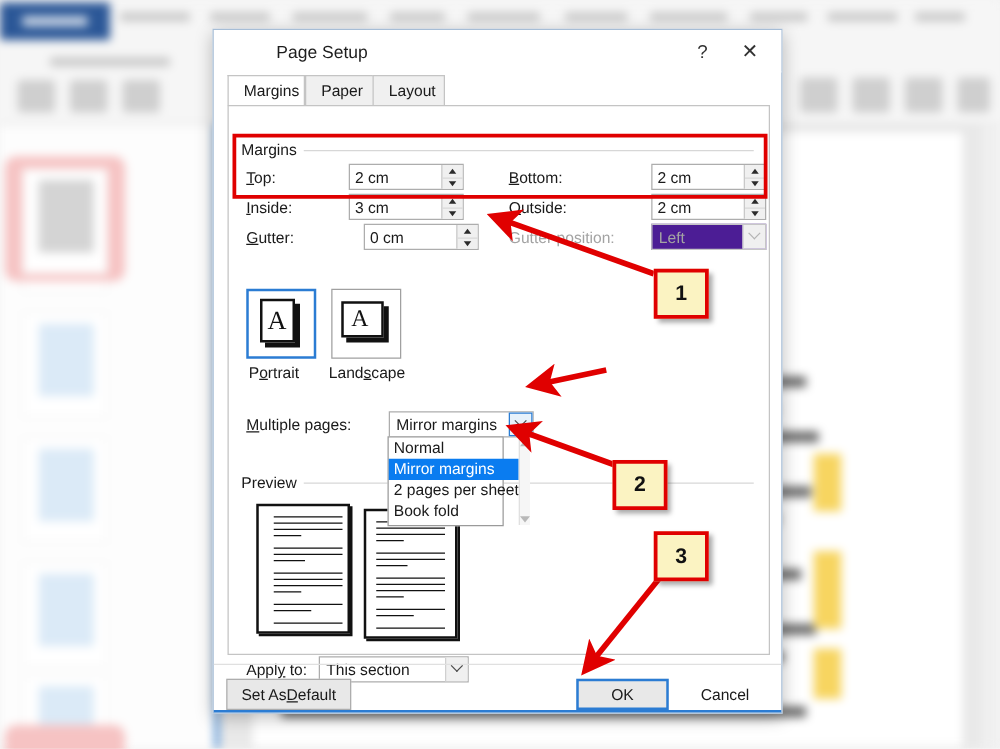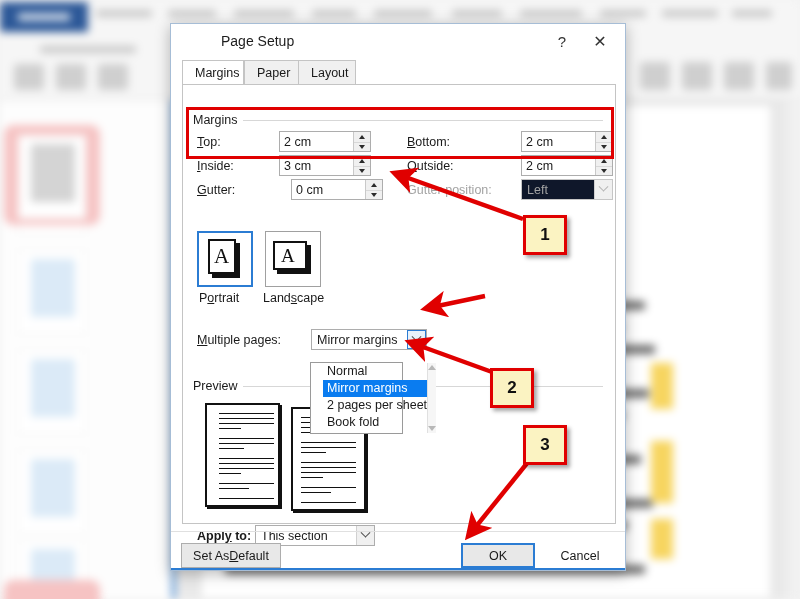--- a/index.html
+++ b/index.html
@@ -149,21 +149,21 @@
   .combo {
     position: absolute; height: 21px; border: 1px solid #adadad; background: #ffffff;
     display: flex; align-items: center;
   }
   .combo .val { padding-left: 5px; font-size: 12.5px; color: #1a1a1a; flex: 1 1 auto; }
   .combo .arrow {
     width: 18px; height: 19px; background: #f0f0f0; border-left: 1px solid #d0d0d0;
     display: flex; align-items: center; justify-content: center;
   }
   .combo.focus .arrow { background: #e8f2fb; border: 1px solid #2b7cd3; height: 19px; width: 19px; }
-  .combo.disabled { background: #0f172a; border-color: #c6c6c6; }
+  .combo.disabled { background: #4c1d95; border-color: #c6c6c6; }
   .combo.disabled .val { color: #a3a3a3; }
   .chev {
     width: 7px; height: 7px; border-right: 1.6px solid #4a4a4a; border-bottom: 1.6px solid #4a4a4a;
     transform: rotate(45deg) translate(-2px,-2px);
   }
   .combo.disabled .chev { border-color: #b4b4b4; }
 
   
   .orient-tile {
     position: absolute; width: 56px; height: 56px; border: 1px solid #a0a0a0;
@@ -463,31 +463,31 @@
       <div class="prev-line" style="left:8px; top:43px; width:25px;"></div>
       <div class="prev-line" style="left:8px; top:53px; width:55px;"></div>
       <div class="prev-line" style="left:8px; top:58px; width:55px;"></div>
       <div class="prev-line" style="left:8px; top:63px; width:55px;"></div>
       <div class="prev-line" style="left:8px; top:68px; width:22px;"></div>
       <div class="prev-line" style="left:8px; top:78px; width:55px;"></div>
       <div class="prev-line" style="left:8px; top:83px; width:30px;"></div>
       <div class="prev-line" style="left:8px; top:93px; width:55px;"></div>
     </div>
 
-    <div class="lbl" style="left:14px; top:444px;font-weight:bold;">Appl<span class="u">y</span> to:</div>
+    <div class="lbl" style="left:14px; top:444px;">Appl<span class="u">y</span> to:</div>
     <div class="combo" style="left:72px; top:440px; width:120px;">
       <span class="val">This section</span>
       <span class="arrow">
           <i class="chev"></i>
         </span>
     </div>
 
   </div>
 
-  <div class="droplist" style="left:139px; top:338px; width:93px; height:72px;padding-left:12px;">
+  <div class="droplist" style="left:139px; top:325px; width:93px; height:72px;">
     <div class="items">
       <div class="dl-item">Normal</div>
       <div class="dl-item sel">Mirror margins</div>
       <div class="dl-item">2 pages per sheet</div>
       <div class="dl-item">Book fold</div>
     </div>
     <div class="dl-scroll">
       <div class="sb-up"></div>
       <div class="sb-dn"></div>
     </div>

